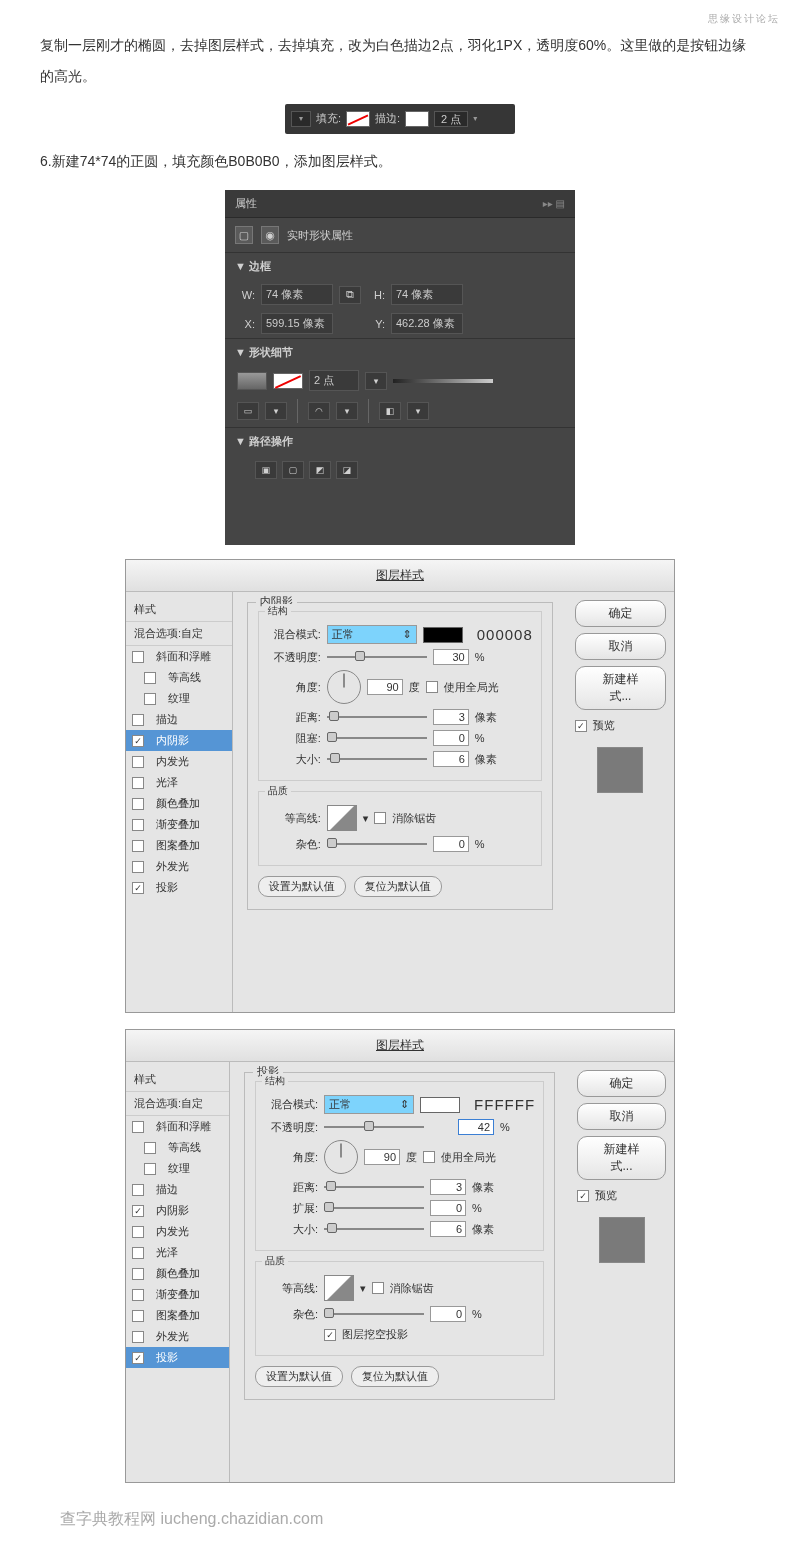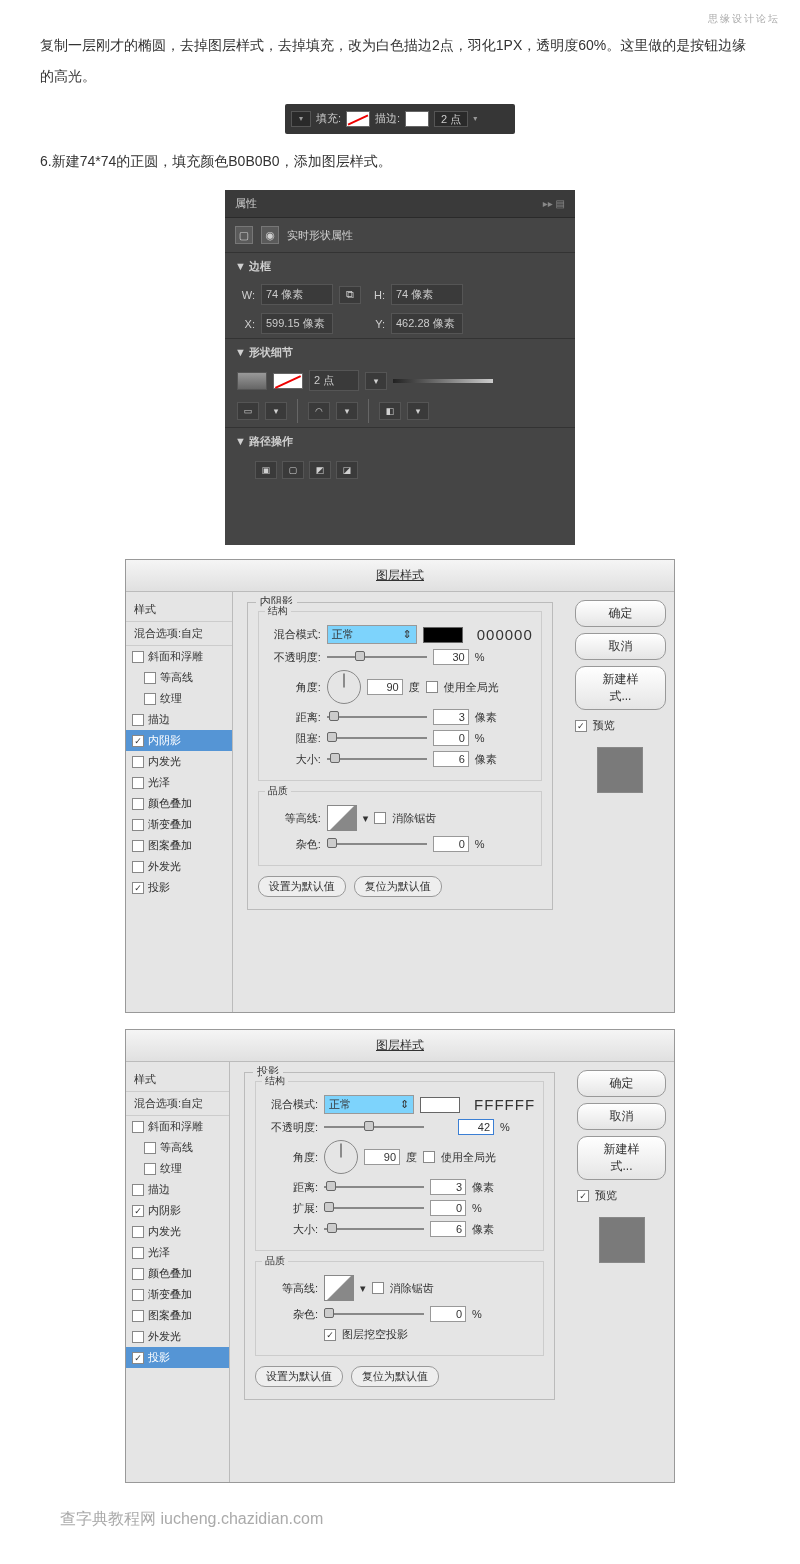--- a/index.html
+++ b/index.html
@@ -34,21 +34,21 @@
     .pp-small { width: 22px; height: 18px; background: #3a3a3a; border: 1px solid #555; display:flex; align-items:center; justify-content:center; font-size:9px;}
     .pp-slider-bar { width: 100px; height: 4px; background: linear-gradient(to right, #222, #ccc); }
     .pp-path-ops { display:flex; gap:5px; padding:6px 30px;}
     
     
     .ls-dialog { margin: 14px auto 16px; width: 550px; border: 1px solid #999; background: #e5e5e5; font-size: 11px; }
     .ls-title { text-align: center; padding: 7px; background: linear-gradient(#f5f5f5,#e0e0e0); border-bottom: 1px solid #bbb; font-size: 12px; text-decoration: underline; }
     .ls-body { display: flex; min-height: 420px;}
     .ls-styles { width: 110px; background: #e5e5e5; border-right: 1px solid #bbb; padding: 6px 0; }
     .ls-styles-header { padding: 4px 8px; border-bottom: 1px solid #ccc; font-size:11px;}
-    .ls-style-item { padding: 3px 6px; display: flex; align-items: center; gap: 4px; cursor: pointer; }
+    .ls-style-item { padding: 3px 6px; display: flex; align-items: center; gap: 12px; cursor: pointer; }
     .ls-style-item.indent { padding-left: 18px; }
     .ls-style-item.selected { background: #5595d5; color: #fff; }
     .ls-checkbox { width: 12px; height: 12px; border: 1px solid #888; background: #fff; display:inline-flex; align-items:center; justify-content:center; font-size:9px; color:#333; flex-shrink:0;}
     .ls-main { flex: 1; padding: 10px 14px; }
     .ls-group { border: 1px solid #bbb; margin-bottom: 8px; padding: 8px 10px 12px; position:relative; }
     .ls-group-title { position:absolute; top:-9px; left:8px; background:#e5e5e5; padding:0 4px; font-size:11px;}
     .ls-subgroup { border: 1px solid #ccc; padding: 8px 8px; margin-bottom:10px; position:relative;}
     .ls-subgroup-title { position:absolute; top:-8px; left:6px; background:#e5e5e5; padding:0 3px; font-size:10px;}
     .ls-row { display: flex; align-items: center; gap: 6px; margin: 5px 0; }
     .ls-row-label { width: 54px; text-align: right; }
@@ -207,21 +207,21 @@
           <span class="ls-group-title">内阴影</span>
           <div class="ls-subgroup">
             <span class="ls-subgroup-title">结构</span>
             <div class="ls-row">
               <span class="ls-row-label">混合模式:</span>
               <div class="ls-select">
                   <span>正常</span>
                   <span>⇕</span>
                 </div>
               <div class="ls-color-swatch" style="background:#000"></div>
-              <span class="ls-color-code">000000</span>
+              <span class="ls-color-code">000008</span>
             </div>
             <div class="ls-row">
               <span class="ls-row-label">不透明度:</span>
               <div class="ls-slider">
                   <div class="ls-slider-track"></div>
                   <div class="ls-slider-thumb" style="left:28%"></div>
                 </div>
               <span class="ls-num">30</span>
               <span class="ls-unit">%</span>
             </div>

